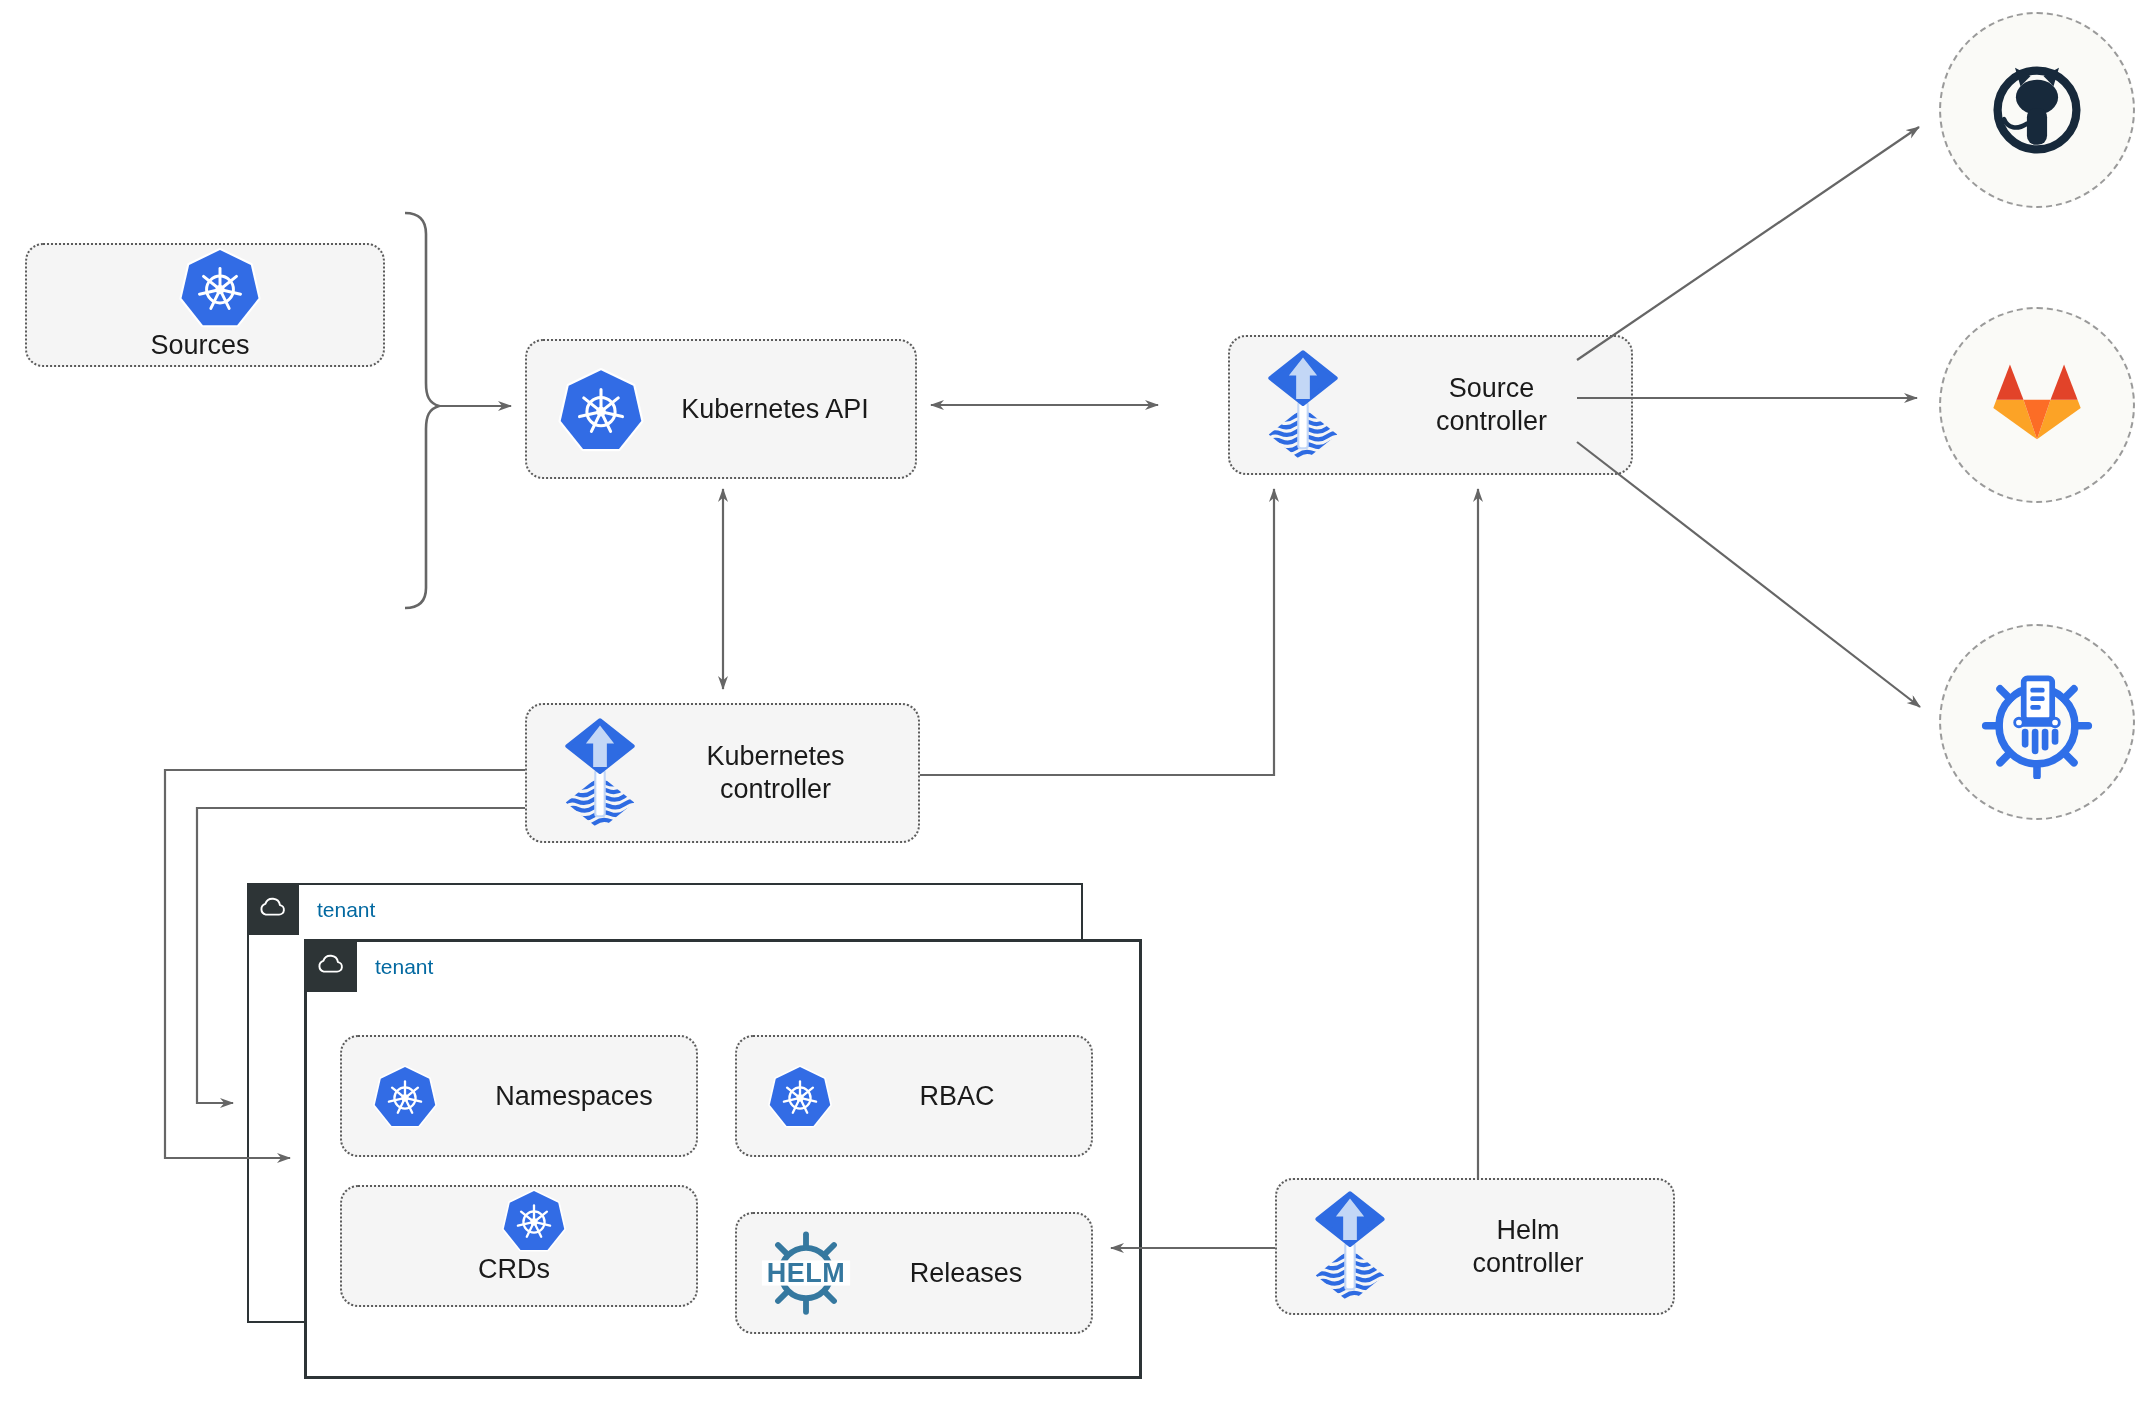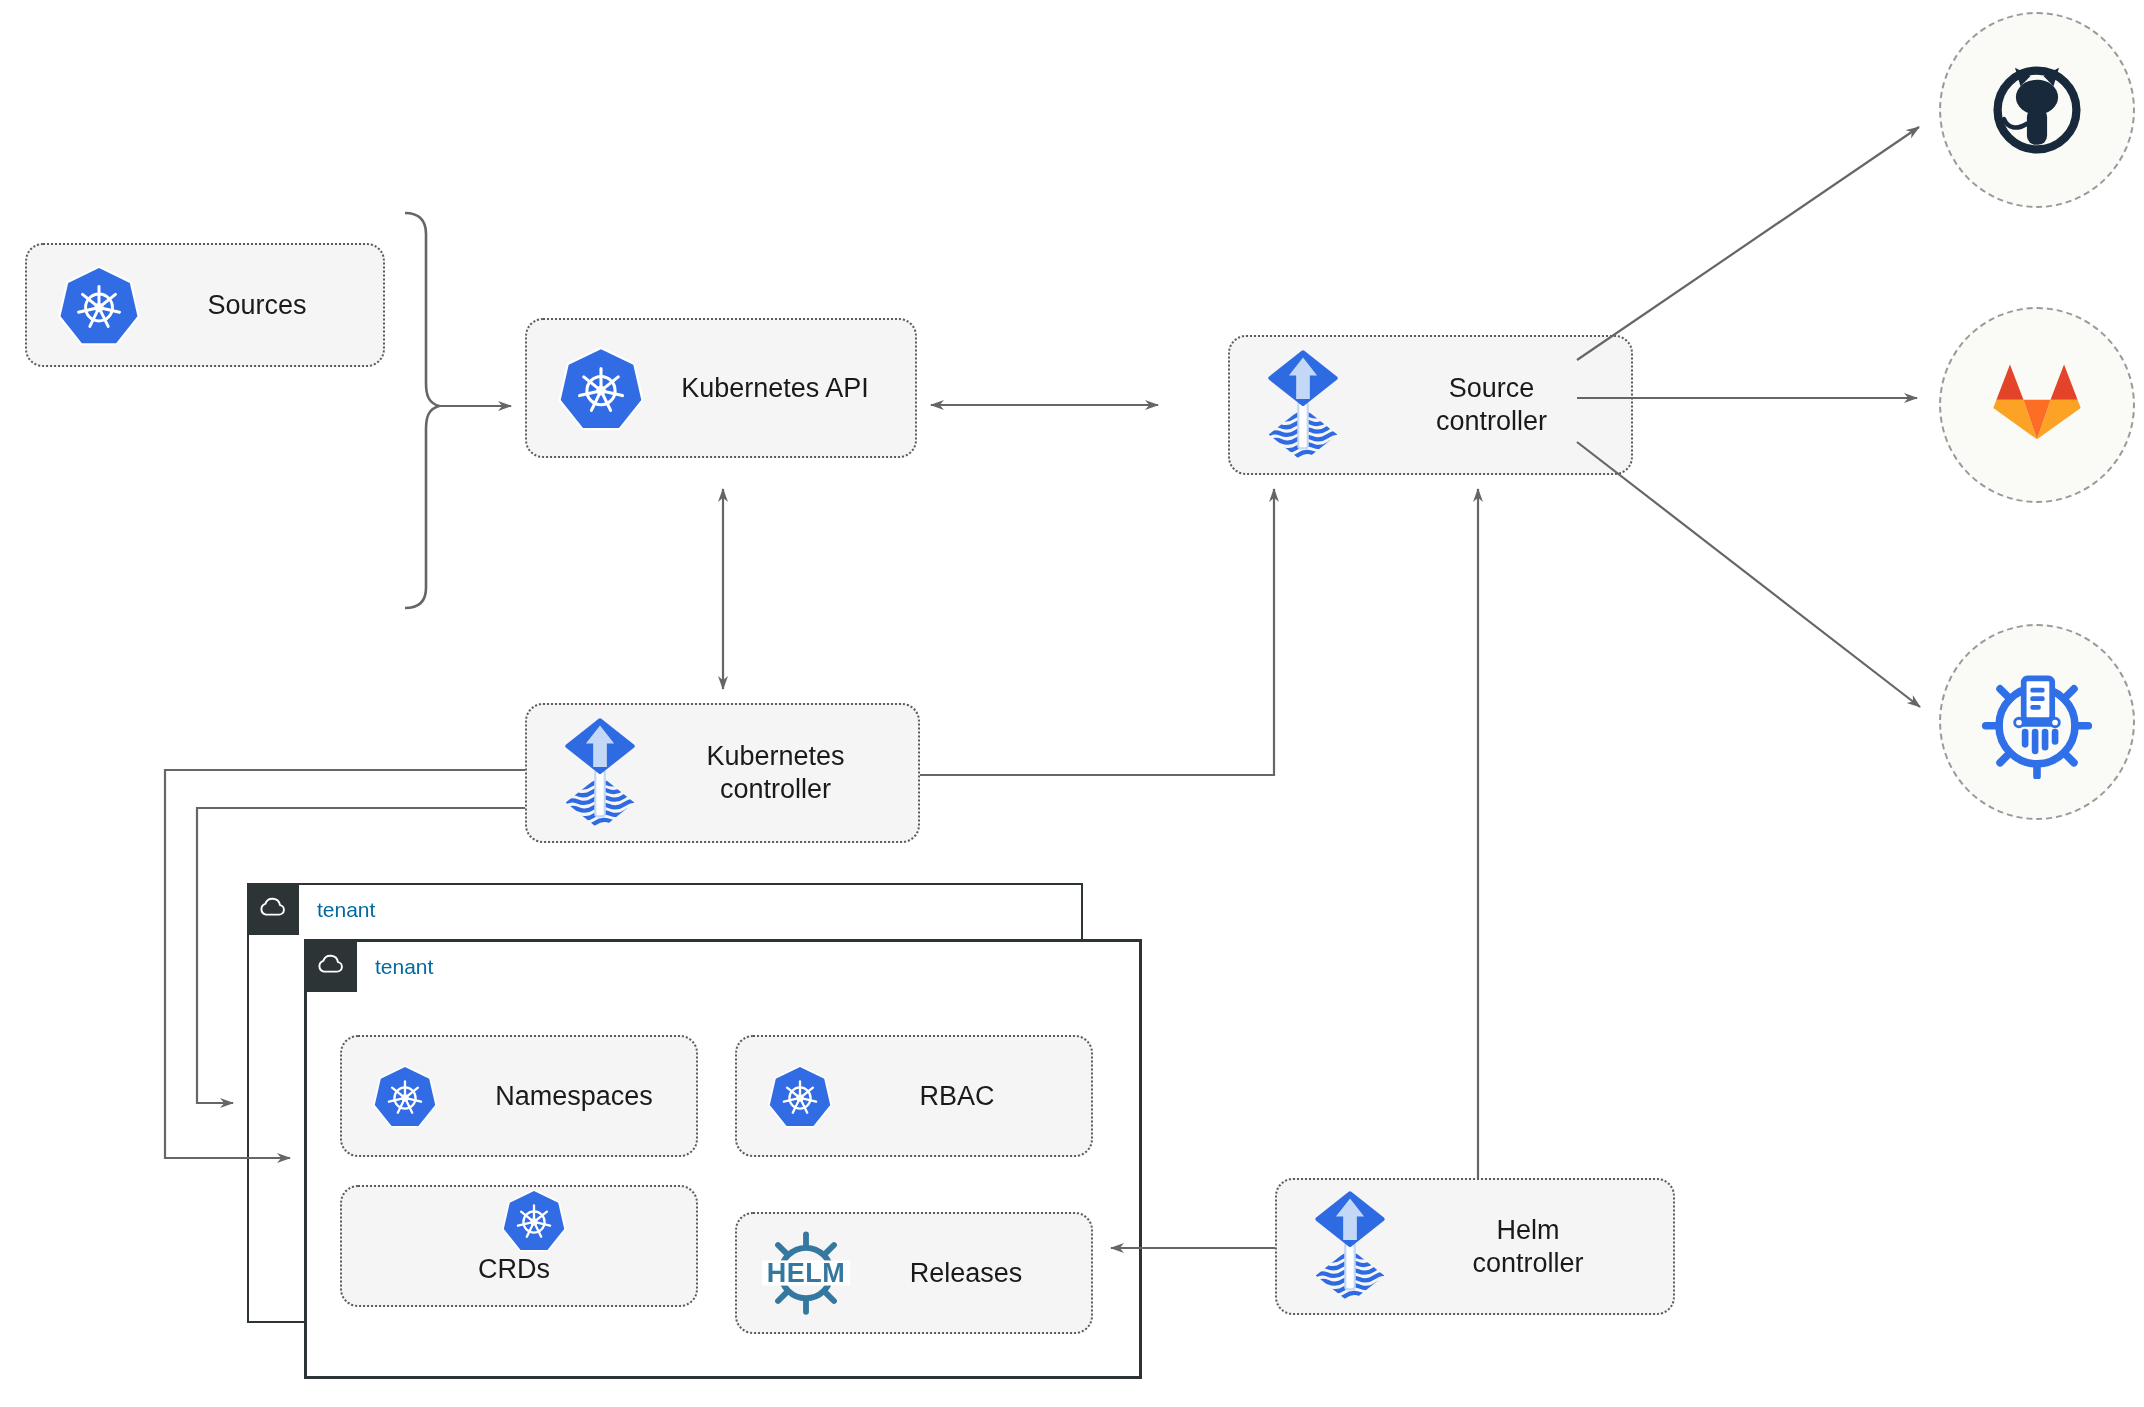--- a/index.html
+++ b/index.html
@@ -167,31 +167,31 @@
 
   <div class="tenant front z2" style="left:304px;top:939px;width:838px;height:440px;">
     <div class="hdr">
       <svg width="32" height="24">
           <use href="#sym-cloud"></use>
         </svg>
     </div>
     <div class="tlbl">tenant</div>
   </div>
 
-  <div class="nbox" style="left:25px;top:243px;width:360px;height:124px;">
+  <div class="nbox" style="left:25px;top:243px;width:360px;height:124px;flex-direction:column;">
     <span class="icn">
         <svg width="84" height="84">
           <use href="#sym-k8s"></use>
         </svg>
       </span>
     <span class="lbl">Sources</span>
   </div>
 
 
-  <div class="nbox" style="left:525px;top:318px;width:392px;height:140px;">
+  <div class="nbox" style="left:525px;top:339px;width:392px;height:140px;">
     <span class="icn">
         <svg width="88" height="88">
           <use href="#sym-k8s"></use>
         </svg>
       </span>
     <span class="lbl">Kubernetes API</span>
   </div>
 
   <div class="nbox" style="left:1228px;top:335px;width:405px;height:140px;gap:16px;">
     <span class="icn">

